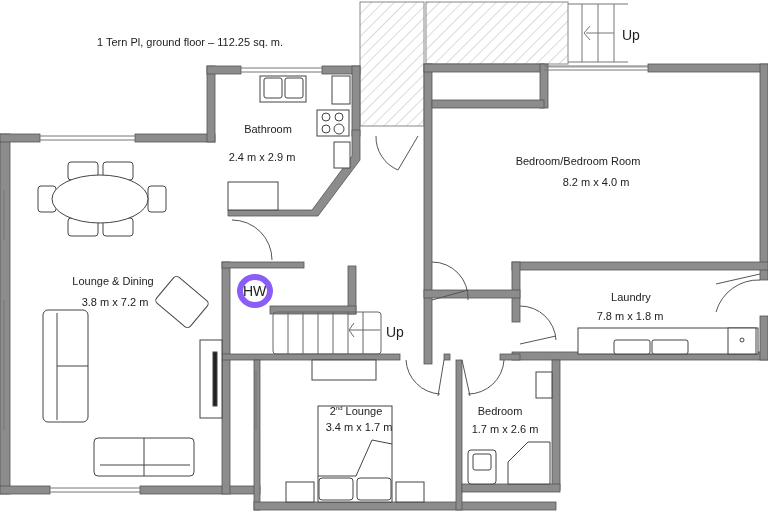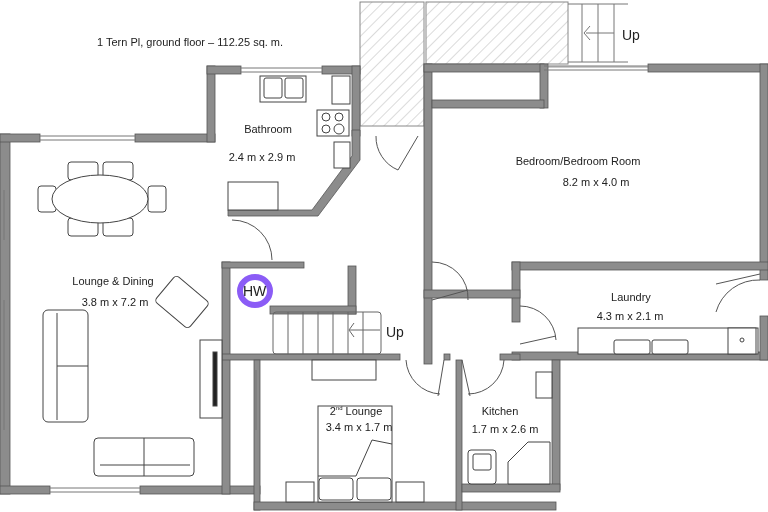--- a/index.html
+++ b/index.html
@@ -179,23 +179,23 @@
 <div class="lbl" style="left:268px;top:123px">Bathroom</div>
 <div class="lbl" style="left:262px;top:151px">2.4 m x 2.9 m</div>
 
 <div class="lbl" style="left:578px;top:155px">Bedroom/Bedroom Room</div>
 <div class="lbl" style="left:596px;top:176px">8.2 m x 4.0 m</div>
 
 <div class="lbl" style="left:113px;top:275px">Lounge &amp; Dining</div>
 <div class="lbl" style="left:115px;top:296px">3.8 m x 7.2 m</div>
 
 <div class="lbl" style="left:631px;top:291px">Laundry</div>
-<div class="lbl" style="left:630px;top:310px">4.3 m x 2.1 m</div>
+<div class="lbl" style="left:630px;top:310px">7.8 m x 1.8 m</div>
 
 <div class="lbl" style="left:356px;top:402px"><span>2</span><sup>nd</sup><span> Lounge</span></div>
 <div class="lbl" style="left:359px;top:421px">3.4 m x 1.7 m</div>
 
-<div class="lbl" style="left:500px;top:405px">Kitchen</div>
+<div class="lbl" style="left:500px;top:405px">Bedroom</div>
 <div class="lbl" style="left:505px;top:423px">1.7 m x 2.6 m</div>
 
 <div class="hw">HW</div>
 <div class="up" style="left:622px;top:27px">Up</div>
 <div class="up" style="left:386px;top:324px">Up</div>
 
 </body></html>

